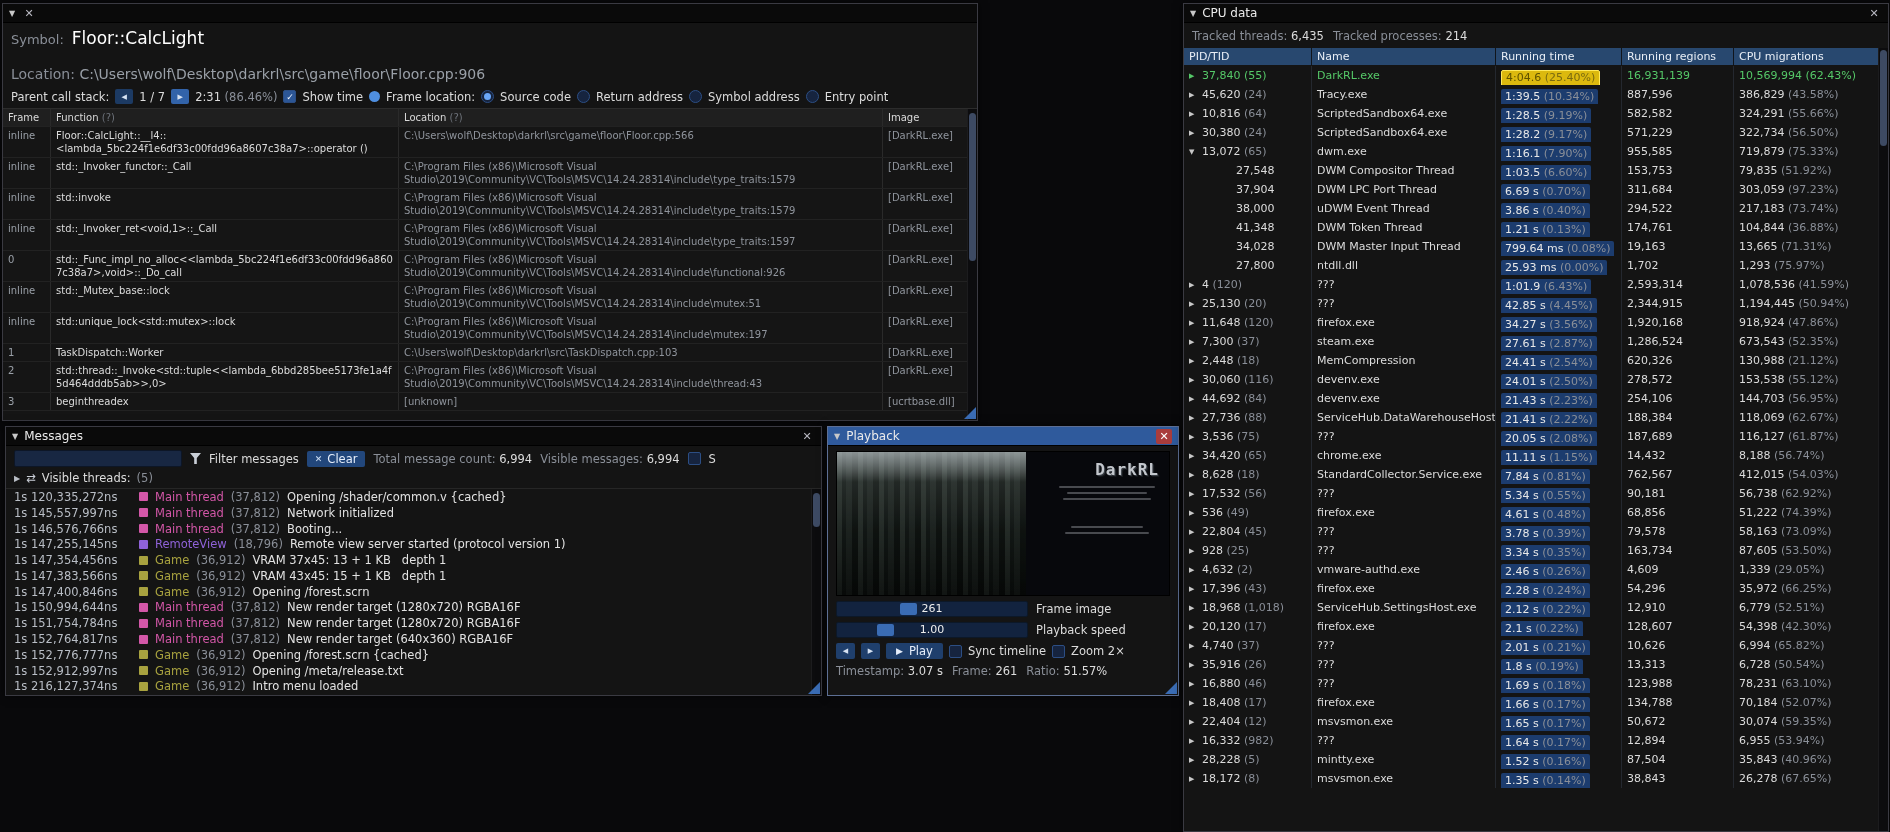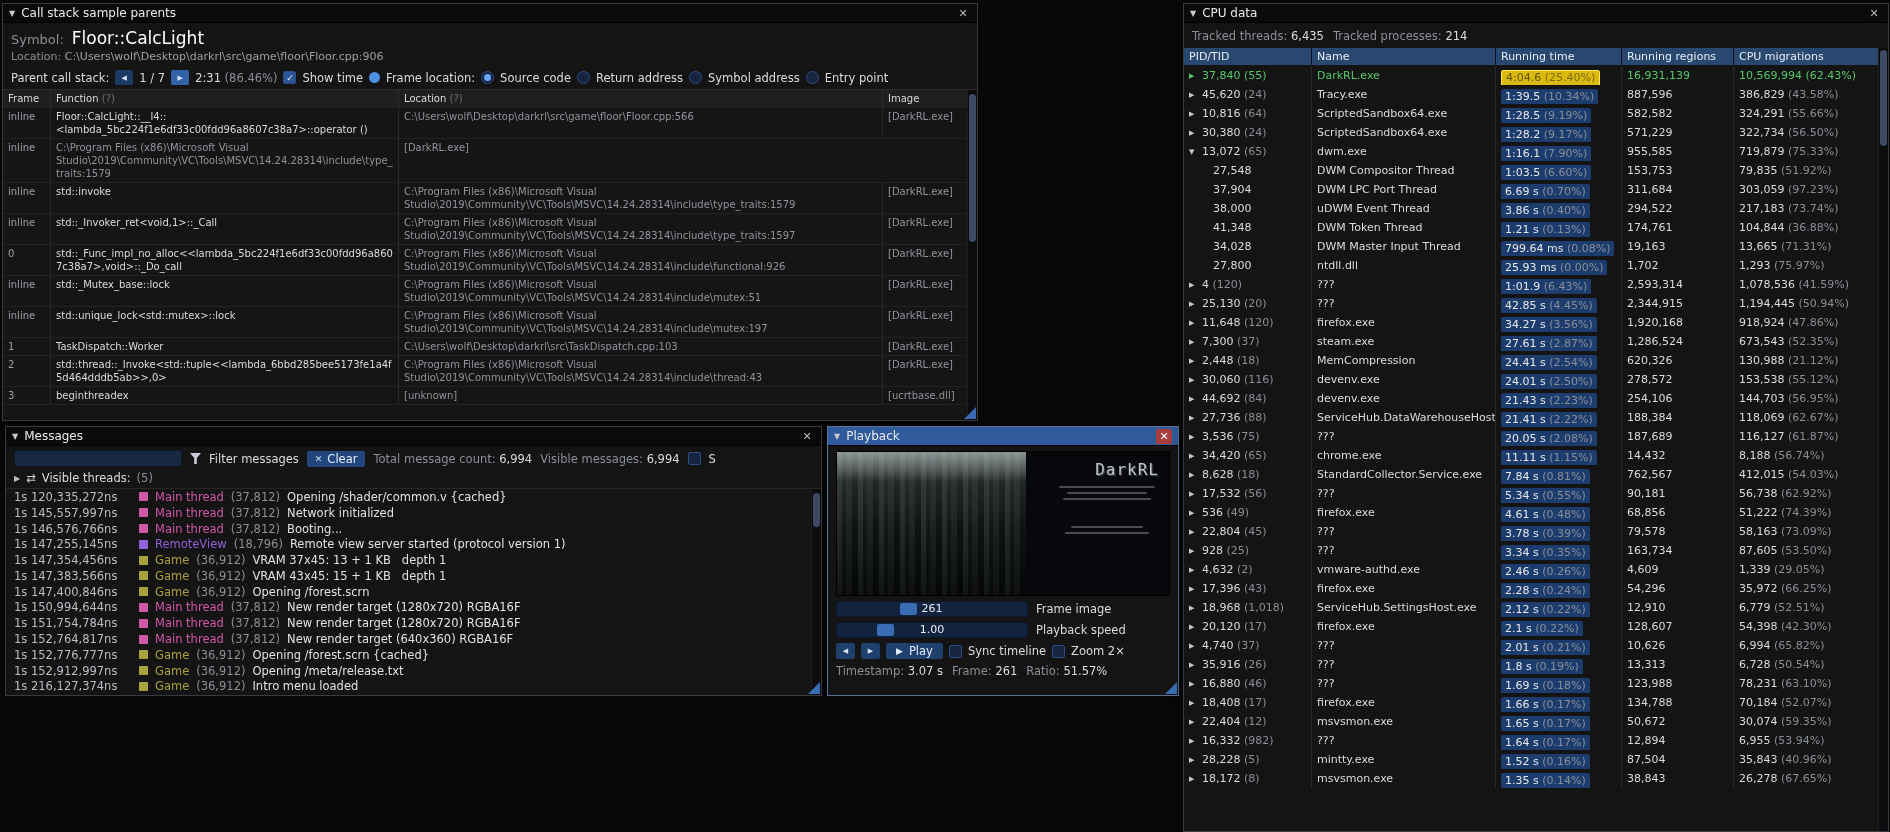--- a/index.html
+++ b/index.html
@@ -17,21 +17,21 @@
 
   .lbl{color:#8a8f98}
   .hint{color:#6d727a}
 
   
   #win-callstack{left:2px;top:3px;width:976px;height:418px}
   .cs-head{padding:5px 8px 2px;flex:none}
   .sym-line{display:flex;align-items:baseline;gap:8px}
   .sym-label{font-size:13px}
   .sym-name{color:#ffffff;font-size:17px}
-  .loc-line{font-size:11px;margin-top:2px;white-space:nowrap;overflow:hidden}
+  .loc-line{font-size:14px;margin-top:18px;white-space:nowrap;overflow:hidden}
   .loc-dim{color:#9aa0a8}
   .loc-val{color:#d0d3d8}
   .cs-toolbar{display:flex;align-items:center;gap:6px;font-size:11.5px;padding:5px 8px 4px;flex:none;white-space:nowrap}
   .navbtn{width:18px;height:15px;border-radius:2px;background:#1c3a63;color:#d6e2f2;font-size:7px;display:inline-flex;align-items:center;justify-content:center}
   .navbtn.next{background:#3263a9}
   .checkbox{width:13px;height:13px;border-radius:2px;background:#16243f;border:1px solid #2c4e84;display:inline-flex;align-items:center;justify-content:center;color:#eef4ff;font-size:9px;flex:none}
   .checkbox.checked{background:#2c5696}
   .radio{width:13px;height:13px;border-radius:50%;background:#16243f;border:1px solid #2c4e84;display:inline-flex;align-items:center;justify-content:center;flex:none}
   .radio .dot{width:7px;height:7px;border-radius:50%;background:#6aa7f8}
   .bluedot{width:11px;height:11px;border-radius:50%;background:#4f8fe0;display:inline-block;flex:none}
@@ -63,21 +63,21 @@
 
   
   #win-playback{left:827px;top:426px;width:352px;height:270px;border-color:#5d6f94}
   .pb-body{padding:5px 8px;display:flex;flex-direction:column;gap:5px;flex:1;overflow:hidden}
   .frame-img{height:145px;background:#07080c;position:relative;overflow:hidden;border:1px solid #000;flex:none}
   .trees{position:absolute;left:0;top:0;width:57%;height:100%;
     background:
       linear-gradient(180deg, rgba(158,168,166,.38) 0%, rgba(96,106,102,.28) 20%, rgba(34,40,36,.12) 55%, rgba(0,0,0,.5) 100%),
       repeating-linear-gradient(90deg,#242b27 0 5px,#0f1412 5px 9px,#1b211e 9px 15px,#0b0f0d 15px 21px);}
   .fog{position:absolute;left:0;top:0;width:57%;height:30px;background:linear-gradient(180deg,rgba(195,205,208,.55),rgba(195,205,208,0))}
-  .logo{position:absolute;right:10px;top:8px;font-family:"DejaVu Sans Mono","Liberation Mono",monospace;font-weight:normal;font-size:16px;letter-spacing:1px;color:#c3c7cd;text-shadow:1px 1px 0 #3a3f46,2px 2px 0 #15181c}
+  .logo{position:absolute;right:10px;top:8px;font-family:"DejaVu Sans Mono","Liberation Mono",monospace;font-weight:bold;font-size:16px;letter-spacing:1px;color:#c3c7cd;text-shadow:1px 1px 0 #3a3f46,2px 2px 0 #15181c}
   .tinyline{position:absolute;height:2px;background:rgba(225,230,235,.3);border-radius:1px}
   .slider-row{display:flex;align-items:center;gap:8px;font-size:11.5px;flex:none}
   .slider{position:relative;width:192px;height:16px;background:#12233f;border-radius:2px;border:1px solid #0c1828}
   .grab{position:absolute;top:1px;width:17px;height:12px;background:#3a6cb4;border-radius:2px}
   .sval{position:absolute;inset:0;text-align:center;line-height:14px;color:#eeeeee;font-size:11px}
   .pb-buttons{display:flex;align-items:center;gap:6px;font-size:11.5px;flex:none}
   .sqbtn{width:19px;height:16px;border-radius:2px;background:#1f3f6c;color:#d6e2f2;font-size:7px;display:inline-flex;align-items:center;justify-content:center}
   .playbtn{background:#1f3f6c;border-radius:2px;color:#e6eefb;padding:1px 10px;display:inline-flex;gap:6px;align-items:center}
   .playbtn .picon{font-size:9px}
   .pb-status{display:flex;gap:9px;font-size:11.5px;flex:none;white-space:nowrap}
@@ -90,35 +90,34 @@
   .cpu-row>div{overflow:hidden;border-right:1px solid #24282f;padding:0 5px}
   .cpu-row>div:last-child{border-right:none}
   .cpu-row.header>div{background:#28486f;color:#e8eef6;border-right:1px solid #10151c;height:17px;line-height:17px}
   .cpu-row.header{height:18px}
   .c-pid .arrow{display:inline-block;width:13px;font-size:7px;color:#c8c8c8;vertical-align:1px}
   .cnt,.pct{color:#8a8f98}
   .c-name{color:#dcdcdc}
   .pill{display:inline-block;background:var(--pill);border-radius:2px;padding:0 4px;height:24px;line-height:15px;margin-top:4px;color:#e8e8e8;max-width:100%}
   .pill.hl{background:var(--hl);border:1px solid #ffe95c;color:#5f5200;line-height:13px}
   .pill.hl .pct{color:#7a6a10}
-  .cpu-row.child .c-pid{padding-left:16px}
+  .cpu-row.child .c-pid{padding-left:39px}
   .green-row .pid,.green-row .cnt,.green-row .c-name,.green-row .c-reg,.green-row .m,.green-row .mp,.green-row .arrow{color:var(--green)}
 
   
   .scrollbar{position:absolute;top:0;right:0;width:10px;bottom:0;background:#0c0c0e;border-left:1px solid #1c1c1e}
   .thumb{position:absolute;left:1px;right:1px;border-radius:4px;background:#3d4a63}
   .grip{position:absolute;right:1px;bottom:1px;width:0;height:0;border-left:12px solid transparent;border-bottom:12px solid #3a6cb4}
 </style>
 </head>
 <body>
 
 <div class="window" id="win-callstack">
   <div class="titlebar">
     <span class="collapse">▼</span>
-    <span class="title">Call stack sample parents</span>
     <span class="close">✕</span>
   </div>
   <div class="cs-head">
     <div class="sym-line">
       <span class="sym-label lbl">Symbol:</span>
       <span class="sym-name">Floor::CalcLight</span>
     </div>
     <div class="loc-line">
       <span class="lbl">Location:</span>
       <span class="loc-dim">C:\Users\wolf\Desktop\darkrl\src\game\floor\Floor.cpp:906</span>
@@ -154,20 +153,21 @@
     </div>
     <div id="cs-rows">
         <div class="cs-row">
     <div class="cs-frame">inline</div>
     <div class="cs-func">Floor::CalcLight::__l4::&lt;lambda_5bc224f1e6df33c00fdd96a8607c38a7&gt;::operator ()</div>
     <div class="cs-loc">C:\Users\wolf\Desktop\darkrl\src\game\floor\Floor.cpp:566</div>
     <div class="cs-img">[DarkRL.exe]</div>
   </div>
         <div class="cs-row">
     <div class="cs-frame">inline</div>
+    <div class="cs-func">std::_Invoker_functor::_Call</div>
     <div class="cs-loc">C:\Program Files (x86)\Microsoft Visual Studio\2019\Community\VC\Tools\MSVC\14.24.28314\include\type_traits:1579</div>
     <div class="cs-img">[DarkRL.exe]</div>
   </div>
         <div class="cs-row">
     <div class="cs-frame">inline</div>
     <div class="cs-func">std::invoke</div>
     <div class="cs-loc">C:\Program Files (x86)\Microsoft Visual Studio\2019\Community\VC\Tools\MSVC\14.24.28314\include\type_traits:1579</div>
     <div class="cs-img">[DarkRL.exe]</div>
   </div>
         <div class="cs-row">

